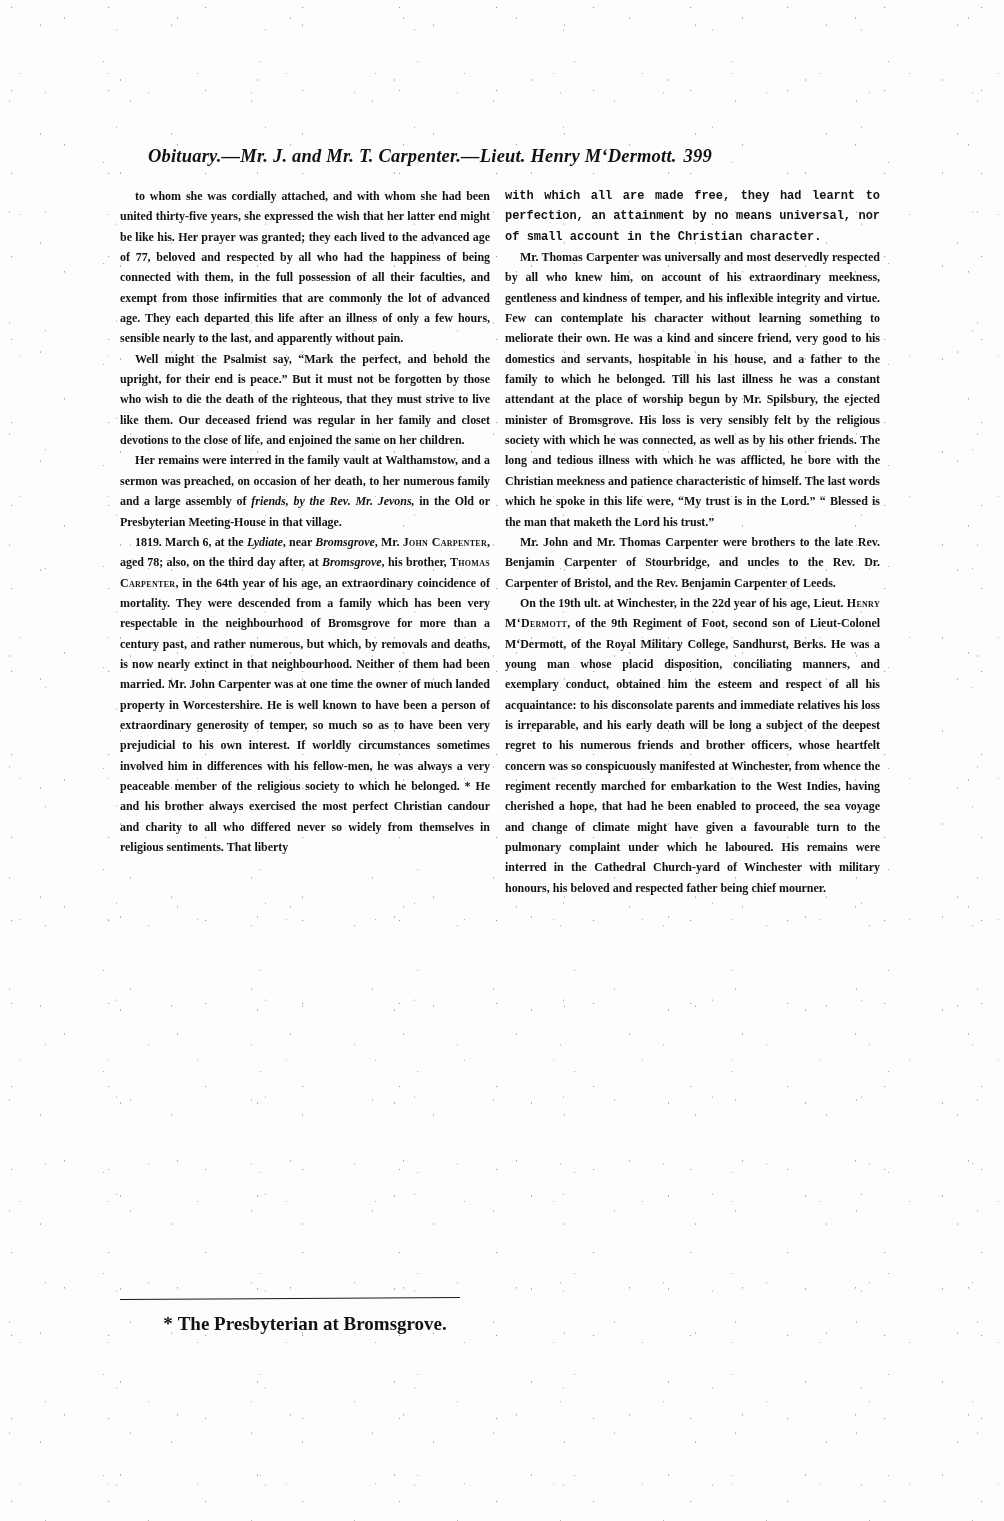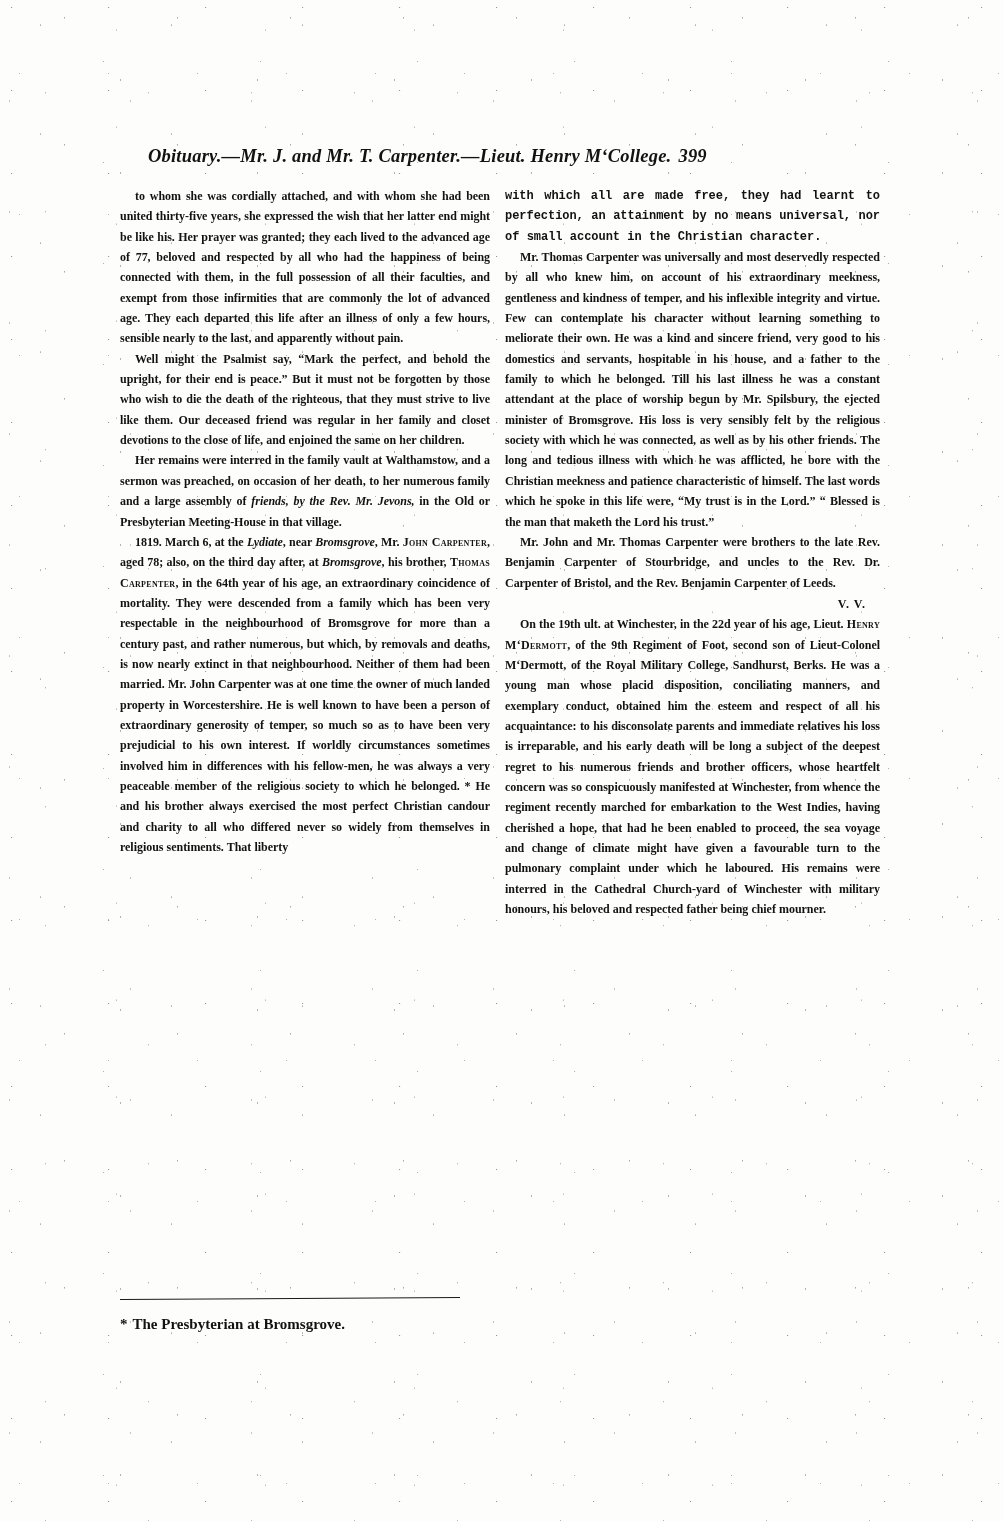--- a/index.html
+++ b/index.html
@@ -63,31 +63,31 @@
   }
   .orn-wrap{text-indent:0;}
 
   .footnote-rule{
     position:absolute;left:120px;top:1299px;width:340px;height:0;
     border-top:1.6px solid #1a1a1a;
     transform:rotate(-0.35deg);transform-origin:left center;
   }
   .footnote{
     position:absolute;left:120px;top:1314px;width:370px;
-    font-size:15px;line-height:20px;font-weight:600;text-indent:0;
+    font-size:19px;line-height:20px;font-weight:600;text-indent:0;text-align:center;
   }
   .fn-mark{font-weight:bold;margin-right:5px;}
 </style>
 </head>
 <body>
 
 <div class="page">
 
   <div class="running-head">
-    <span>Obituary.—Mr. J. and Mr. T. Carpenter.—Lieut. Henry M‘College.</span><span class="pageno">399</span>
+    <span>Obituary.—Mr. J. and Mr. T. Carpenter.—Lieut. Henry M‘Dermott.</span><span class="pageno">399</span>
   </div>
 
   <div class="cols">
 
     <div class="col col-left">
       <p>to whom she was cordially attached, and with whom she had been united thirty-five years, she expressed the wish that her latter end might be like his.  Her prayer was granted; they each lived to the advanced age of 77, beloved and respected by all who had the happiness of being connected with them, in the full possession of all their faculties, and exempt from those infirmities that are commonly the lot of advanced age.  They each departed this life after an illness of only a few hours, sensible nearly to the last, and apparently without pain.</p>
       <p>Well might the Psalmist say, “Mark the perfect, and behold the upright, for their end is peace.”  But it must not be forgotten by those who wish to die the death of the righteous, that they must strive to live like them.  Our deceased friend was regular in her family and closet devotions to the close of life, and enjoined the same on her children.</p>
       <p>
         <span>Her remains were interred in the family vault at Walthamstow, and a sermon was preached, on occasion of her death, to her numerous family and a large assembly of </span><span class="it">friends, by the Rev. Mr. Jevons,</span><span> in the Old or Presbyterian Meeting-House in that village.</span>
       </p>
@@ -99,21 +99,20 @@
       <p>
         <span>1819.   March 6, at the </span><span class="it">Lydiate</span><span>, near </span><span class="it">Bromsgrove</span><span>, Mr. </span><span class="sc">John Carpenter</span><span>, aged 78; also, on the third day after, at </span><span class="it">Bromsgrove</span><span>, his brother, </span><span class="sc">Thomas Carpenter</span><span>, in the 64th year of his age, an extraordinary coincidence of mortality.  They were descended from a family which has been very respectable in the neighbourhood of Bromsgrove for more than a century past, and rather numerous, but which, by removals and deaths, is now nearly extinct in that neighbourhood.  Neither of them had been married.  Mr. John Carpenter was at one time the owner of much landed property in Worcestershire. He is well known to have been a person of extraordinary generosity of temper, so much so as to have been very prejudicial to his own interest.  If worldly circumstances sometimes involved him in differences with his fellow-men, he was always a very peaceable member of the religious society to which he belonged. *   He and his brother always exercised the most perfect Christian candour and charity to all who differed never so widely from themselves in religious sentiments.  That liberty</span>
       </p>
     </div>
 
     <div class="col col-right">
       <p class="noindent">with which all are made free, they had learnt to perfection, an attainment by no means universal, nor of small account in the Christian character.</p>
       <p>Mr. Thomas Carpenter was universally and most deservedly respected by all who knew him, on account of his extraordinary meekness, gentleness and kindness of temper, and his inflexible integrity and virtue. Few can contemplate his character without learning something to meliorate their own.  He was a kind and sincere friend, very good to his domestics and servants, hospitable in his house, and a father to the family to which he belonged.  Till his last illness he was a constant attendant at the place of worship begun by Mr. Spilsbury, the ejected minister of Bromsgrove. His loss is very sensibly felt by the religious society with which he was connected, as well as by his other friends.  The long and tedious illness with which he was afflicted, he bore with the Christian meekness and patience characteristic of himself. The last words which he spoke in this life were, “My trust is in the Lord.” “ Blessed is the man that maketh the Lord his trust.”</p>
       <p>
         <span>Mr. John and Mr. Thomas Carpenter were brothers to the late Rev. Benjamin Carpenter of Stourbridge, and uncles to the Rev. Dr. Carpenter of Bristol, and the Rev. Benjamin Carpenter of Leeds.</span>
-        <span class="sig">V. V.</span>
       </p>
 
       <p class="orn-wrap">
         <span class="ornament"></span>
       </p>
 
       <p>
         <span>On the 19th ult. at Winchester, in the 22d year of his age, Lieut. </span><span class="sc">Henry M‘Dermott</span><span>, of the 9th Regiment of Foot, second son of Lieut-Colonel M‘Dermott, of the Royal Military College, Sandhurst, Berks. He was a young man whose placid disposition, conciliating manners, and exemplary conduct, obtained him the esteem and respect of all his acquaintance: to his disconsolate parents and immediate relatives his loss is irreparable, and his early death will be long a subject of the deepest regret to his numerous friends and brother officers, whose heartfelt concern was so conspicuously manifested at Winchester, from whence the regiment recently marched for embarkation to the West Indies, having cherished a hope, that had he been enabled to proceed, the sea voyage and change of climate might have given a favourable turn to the pulmonary complaint under which he laboured.  His remains were interred in the Cathedral Church-yard of Winchester with military honours, his beloved and respected father being chief mourner.</span>
       </p>
     </div>

